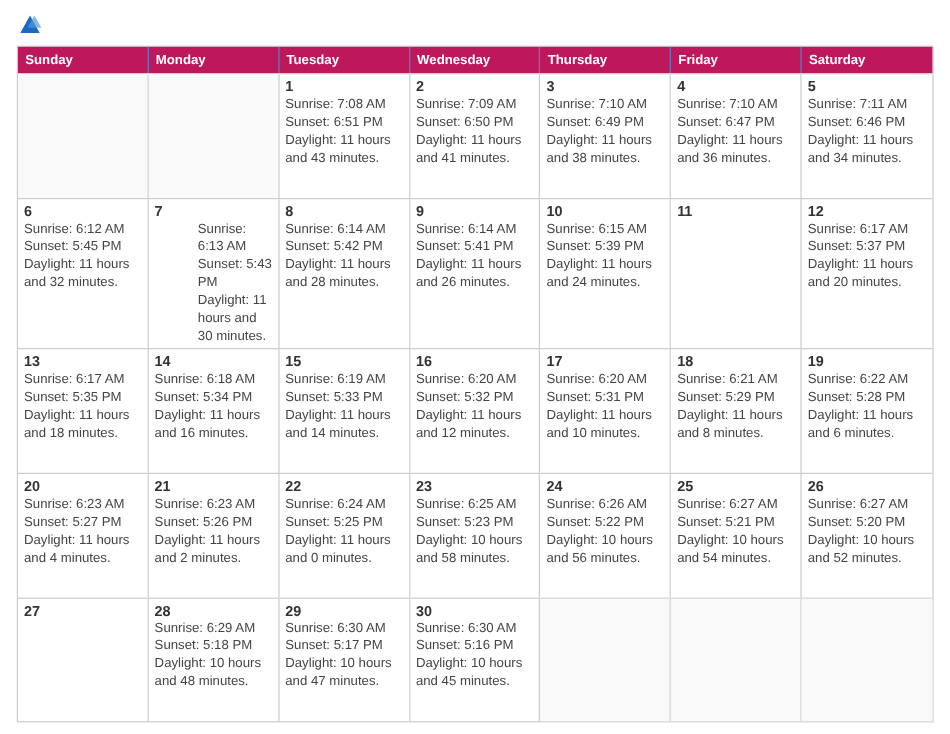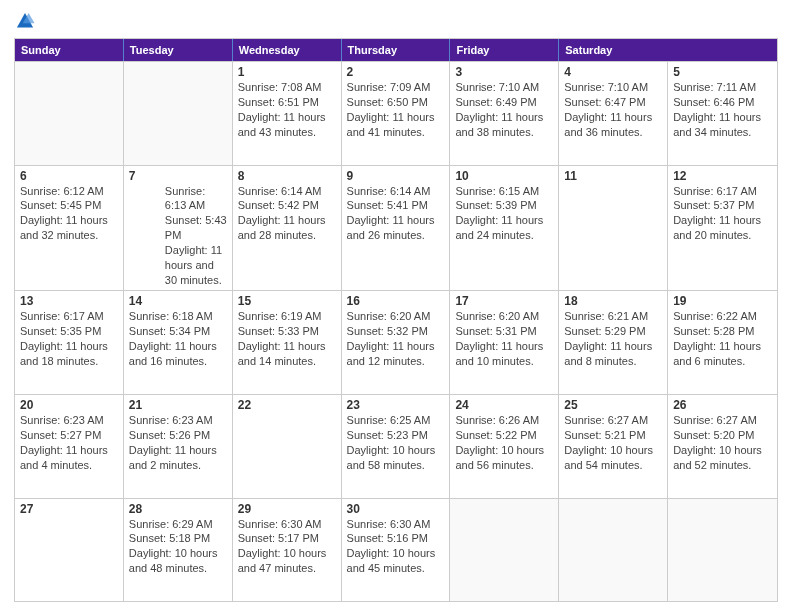--- a/index.html
+++ b/index.html
@@ -62,21 +62,21 @@
     }
     .calendar {
       flex: 1;
       display: flex;
       flex-direction: column;
       border: 1px solid #ccc;
     }
     .cal-header {
       display: grid;
       grid-template-columns: repeat(7, 1fr);
-      background: #4c1d95;
+      background: #be185d;
     }
     .cal-header-cell {
       color: #fff;
       font-weight: bold;
       font-size: 11px;
       padding: 5px 6px;
       border-right: 1px solid #5580cc;
     }
     .cal-header-cell:last-child {
       border-right: none;
@@ -133,20 +133,21 @@
     </div>
     <div class="title-section">
       <div class="month-title"></div>
       <div class="location"></div>
     </div>
   </div>
 
   <div class="calendar">
     <div class="cal-header">
     <div class="cal-header-cell">Sunday</div>
+        <div class="cal-header-cell">Monday</div>
         <div class="cal-header-cell">Tuesday</div>
         <div class="cal-header-cell">Wednesday</div>
         <div class="cal-header-cell">Thursday</div>
         <div class="cal-header-cell">Friday</div>
         <div class="cal-header-cell">Saturday</div>
       </div>
     <div class="cal-body">
     <div class="cal-row">
           <div class="cal-cell empty"></div>
           <div class="cal-cell empty"></div>
@@ -274,20 +275,23 @@
 Daylight: 11 hours and 4 minutes.</div>
           </div>
           <div class="cal-cell">
             <div class="day-num">21</div>
             <div class="day-info" style="white-space: pre-line;">Sunrise: 6:23 AM
 Sunset: 5:26 PM
 Daylight: 11 hours and 2 minutes.</div>
           </div>
           <div class="cal-cell">
             <div class="day-num">22</div>
+            <div class="day-info" style="white-space: pre-line;">Sunrise: 6:24 AM
+Sunset: 5:25 PM
+Daylight: 11 hours and 0 minutes.</div>
           </div>
           <div class="cal-cell">
             <div class="day-num">23</div>
             <div class="day-info" style="white-space: pre-line;">Sunrise: 6:25 AM
 Sunset: 5:23 PM
 Daylight: 10 hours and 58 minutes.</div>
           </div>
           <div class="cal-cell">
             <div class="day-num">24</div>
             <div class="day-info" style="white-space: pre-line;">Sunrise: 6:26 AM

